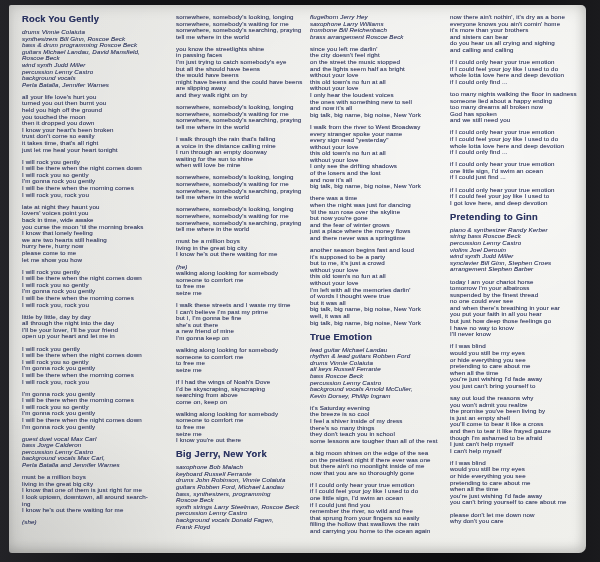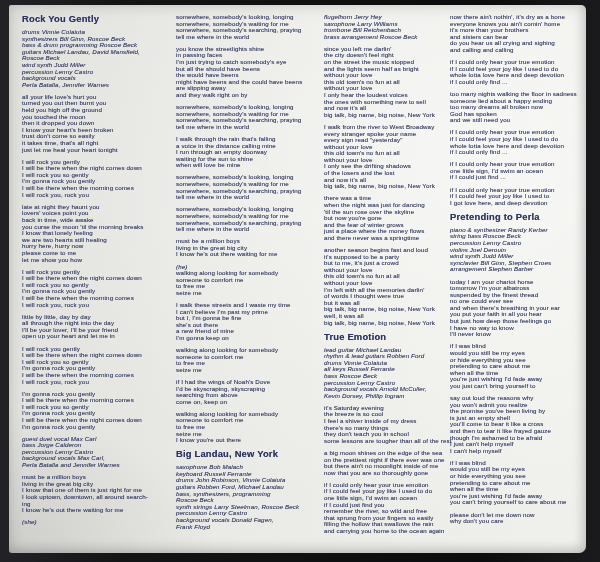--- a/index.html
+++ b/index.html
@@ -23,21 +23,21 @@
   }
   .col {
     position:absolute; top:9px;
     color:var(--ink,#353c63);
     font-size:6.2px; line-height:6.6px; letter-spacing:0.12px;
     white-space:nowrap;
     text-shadow:0 0 0.4px rgba(53,60,99,0.55);
   }
   #col0 { left:13px;  width:150px; }
   #col1 { left:167px; width:140px; }
-  #col2 { left:315px; width:142px; }
+  #col2 { left:301px; width:142px; }
   #col3 { left:441px; width:132px; }
   .block { margin:0 0 5.5px 0; }
   .block-credits .line { font-style:italic; }
   .block-title { margin:5px 0 5px 0; }
   .col .block-title:first-child { margin-top:0; }
   .block-title .line {
     font-size:9.4px; line-height:10px; font-weight:700;
     letter-spacing:0.2px; color:var(--title-ink,#2b3462);
     text-shadow:0 0 0.5px rgba(43,52,98,0.6);
   }
@@ -217,21 +217,21 @@
           <div class="line">come on, keep on</div>
         </div>
         <div class="block block-stanza">
           <div class="line">walking along looking for somebody</div>
           <div class="line">someone to comfort me</div>
           <div class="line">to free me</div>
           <div class="line">seize me</div>
           <div class="line">I know you're out there</div>
         </div>
         <div class="block block-title">
-          <div class="line">Big Landau, New York</div>
+          <div class="line">Big Jerry, New York</div>
         </div>
         <div class="block block-credits">
           <div class="line">saxophone Bob Malach</div>
           <div class="line">keyboard Russell Ferrante</div>
           <div class="line">drums John Robinson, Vinnie Colaiuta</div>
           <div class="line">guitars Robben Ford, Michael Landau</div>
           <div class="line">bass, synthesizers, programming</div>
           <div class="line">Roscoe Beck</div>
           <div class="line">synth strings Larry Steelman, Roscoe Beck</div>
           <div class="line">percussion Lenny Castro</div>
@@ -364,21 +364,21 @@
           <div class="line">if I could only hear your true emotion</div>
           <div class="line">one little sign, I'd swim an ocean</div>
           <div class="line">if I could just find ...</div>
         </div>
         <div class="block block-stanza">
           <div class="line">if I could only hear your true emotion</div>
           <div class="line">if I could feel your joy like I used to</div>
           <div class="line">I got love here, and deep devotion</div>
         </div>
         <div class="block block-title">
-          <div class="line">Pretending to Perla</div>
+          <div class="line">Pretending to Ginn</div>
         </div>
         <div class="block block-credits">
           <div class="line">piano &amp; synthesizer Randy Kerber</div>
           <div class="line">string bass Roscoe Beck</div>
           <div class="line">percussion Lenny Castro</div>
           <div class="line">violins Joel Derouin</div>
           <div class="line">wind synth Judd Miller</div>
           <div class="line">synclavier Bill Ginn, Stephen Croes</div>
           <div class="line">arrangement Stephen Barber</div>
         </div>

